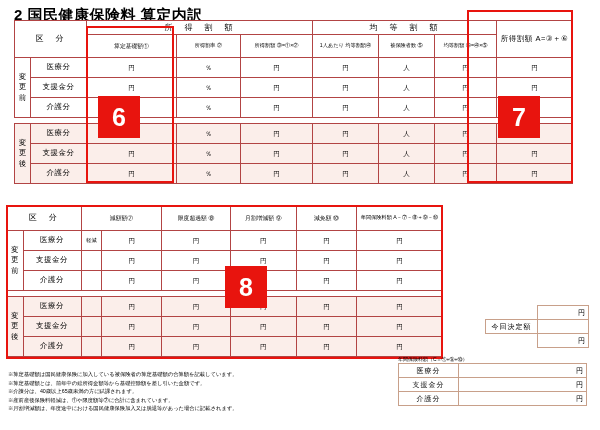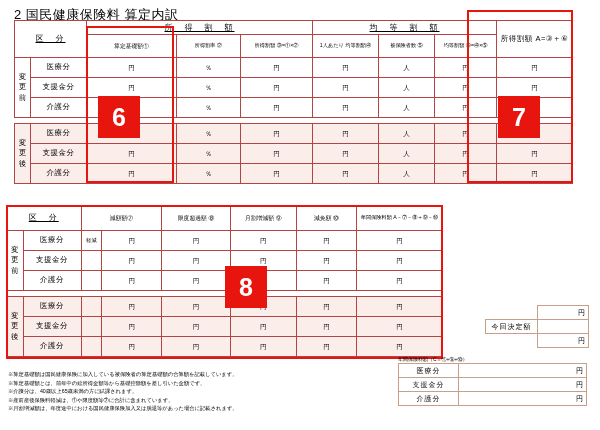--- a/index.html
+++ b/index.html
@@ -17,22 +17,22 @@
   }
   .page {
     position: relative;
     width: 600px;
     height: 430px;
   }
   .title {
     position: absolute;
     left: 14px;
     top: 6px;
-    font-size: 13px;
-    font-weight: normal;
+    font-size: 15px;
+    font-weight: bold;
     letter-spacing: 0.5px;
     color: #000;
   }
   
   table.grid {
     border-collapse: collapse;
     table-layout: fixed;
     font-size: 6.5px;
     color: #000;
   }
@@ -46,21 +46,20 @@
   }
   .hdr {
     background: #ffffff;
     font-size: 7px;
     letter-spacing: 0.5px;
   }
   .hdr-big {
     font-size: 8px;
     letter-spacing: 2px;
     font-weight: normal;
-    text-decoration: underline;
   }
   .rowlabel {
     font-size: 7.5px;
     letter-spacing: 0.5px;
   }
   .sidelabel {
     font-size: 7.5px;
     letter-spacing: 0px;
     width: 14px;
   }

